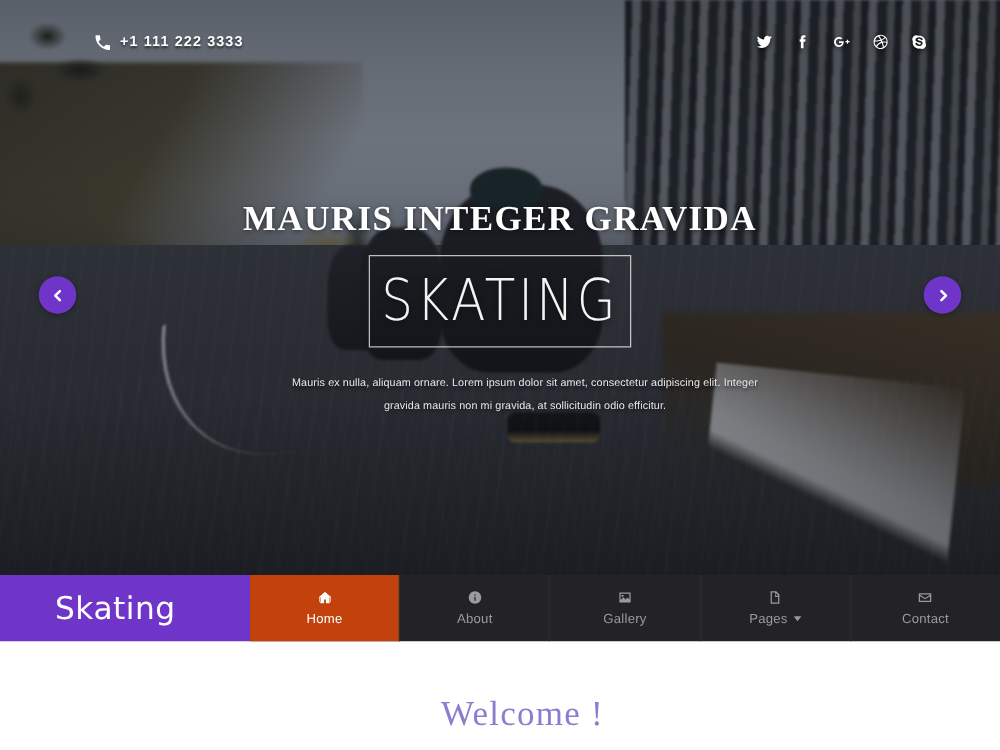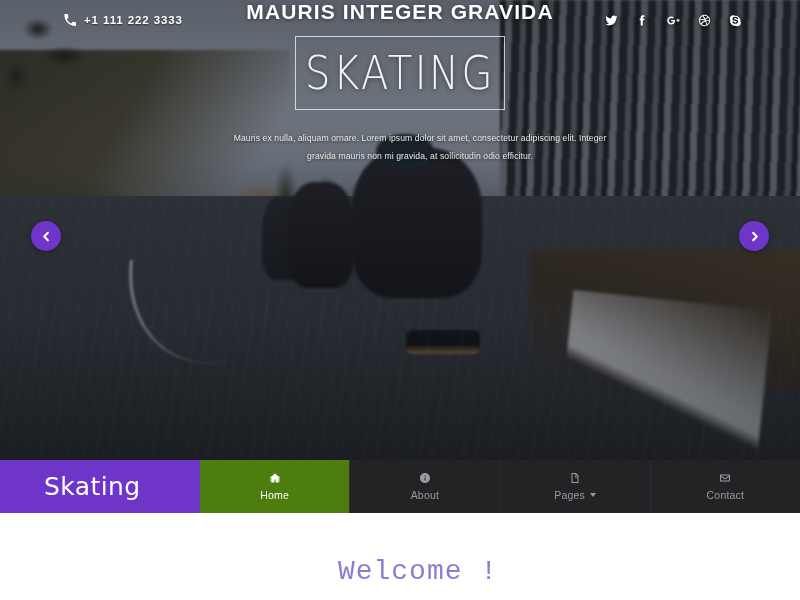--- a/index.html
+++ b/index.html
@@ -143,21 +143,21 @@
 
   
   .tint{
     position:absolute;inset:0;
     background:linear-gradient(180deg, rgba(18,20,26,.42) 0%, rgba(18,20,26,.30) 32%, rgba(16,18,24,.38) 70%, rgba(14,16,20,.55) 100%);
   }
 
   
   .topbar{
     position:absolute;left:0;top:0;width:800px;height:40px;
-    display:flex;align-items:center;z-index:6;
+    display:flex;align-items:flex-end;z-index:6;padding-left:12px;
   }
   .phone{
     display:flex;align-items:center;gap:8px;margin-left:64px;
     color:#fff;font-size:11.5px;font-weight:bold;letter-spacing:.9px;
     text-shadow:0 1px 2px rgba(0,0,0,.6);
   }
   .phone svg{ width:12px;height:12px;fill:#fff; display:block;}
   .socials{
     margin-left:auto;margin-right:58px;display:flex;align-items:center;gap:17px;
   }
@@ -168,23 +168,24 @@
   }
   .socials svg{ width:13px;height:13px;fill:#fff; display:block;}
 
   
   .hero-content{
     position:absolute;left:0;top:0;width:800px;height:460px;
     display:flex;flex-direction:column;align-items:center;
     z-index:5;pointer-events:none;
   }
   .hero-title{
-    color:#fff;font-size:21px;font-weight:bold;letter-spacing:1.1px;
+    margin-top:160px;
+    color:#fff;font-size:28px;font-weight:bold;letter-spacing:1.1px;
     text-shadow:0 1px 4px rgba(0,0,0,.55);
-    font-family:Liberation Sans, sans-serif;
+    font-family:Liberation Serif, serif;
   }
   .hero-box{
     margin-top:12px;width:210px;height:74px;
     border:1px solid rgba(255,255,255,.72);
     display:flex;align-items:center;justify-content:center;
   }
   .hero-box span{
     color:#f3f3f3;font-size:40px;line-height:1;letter-spacing:2.5px;
     font-family:"DejaVu Sans", sans-serif;font-weight:300;
     text-shadow:0 1px 5px rgba(0,0,0,.5);
@@ -227,38 +228,38 @@
   .menu-item{
     flex:1;height:53px;display:flex;flex-direction:column;
     align-items:center;justify-content:center;gap:5px;
     border-right:1px solid #2d2d31;cursor:pointer;
     position:relative;
   }
   .menu-item:last-child{ border-right:none;justify-content:center; }
   .menu-item .mi-icon{ height:12px;display:flex;align-items:center;justify-content:center; }
   .menu-item .mi-icon svg{ width:12px;height:12px;fill:#9a9a9f;display:block; }
   .menu-item .mi-label{ font-size:10.5px;color:#9a9a9f;letter-spacing:.2px; }
-  .menu-item.active{ background:#4d7c0f; }
+  .menu-item.active{ background:#c2410c; }
   .menu-item.active .mi-icon svg{ fill:#ffffff; }
   .menu-item.active .mi-label{ color:#ffffff; }
   .caret{
     display:inline-block;margin-left:5px;
     border-left:3.5px solid transparent;border-right:3.5px solid transparent;
     border-top:4px solid #9a9a9f;vertical-align:middle;
   }
   .mi-label-wrap{ display:flex;align-items:center; }
 
   
   .welcome-section{
     position:absolute;left:0;top:513px;width:800px;height:87px;
     background:#ffffff;display:flex;align-items:center;justify-content:center;
   }
   .welcome-section h2{
     color:#8a7ed0;font-size:28px;font-weight:400;letter-spacing:1px;
-    font-family:Liberation Mono, monospace;
+    font-family:Liberation Serif, serif;
     margin-top:30px;
     margin-left:36px;
   }
 </style>
 </head>
 <body>
 
 <div class="hero">
 
   <div class="photo">
@@ -376,20 +377,30 @@
       <span class="mi-icon">
         <svg viewBox="0 0 24 24">
             <path d="M12 2C6.5 2 2 6.5 2 12s4.5 10 10 10 10-4.5 10-10S17.5 2 12 2zm1 15h-2v-6h2v6zm0-8h-2V7h2v2z"></path>
           </svg>
       </span>
       <span class="mi-label-wrap">
         <span class="mi-label">About</span>
       </span>
     </div>
 
+    <div class="menu-item">
+      <span class="mi-icon">
+        <svg viewBox="0 0 24 24">
+            <path d="M3 4h18v16H3V4zm2 2v10l4.5-4.5L13 15l3-3 3 3V6H5zm3 1.5a1.8 1.8 0 110 3.6 1.8 1.8 0 010-3.6z"></path>
+          </svg>
+      </span>
+      <span class="mi-label-wrap">
+        <span class="mi-label">Gallery</span>
+      </span>
+    </div>
 
     <div class="menu-item">
       <span class="mi-icon">
         <svg viewBox="0 0 24 24">
             <path d="M14 2H5v20h14V7l-5-5zm-1 2.5L17.5 9H13V4.5zM7 4h5v7h5v9H7V4z"></path>
           </svg>
       </span>
       <span class="mi-label-wrap">
         <span class="mi-label">Pages</span>
         <span class="caret"></span>

